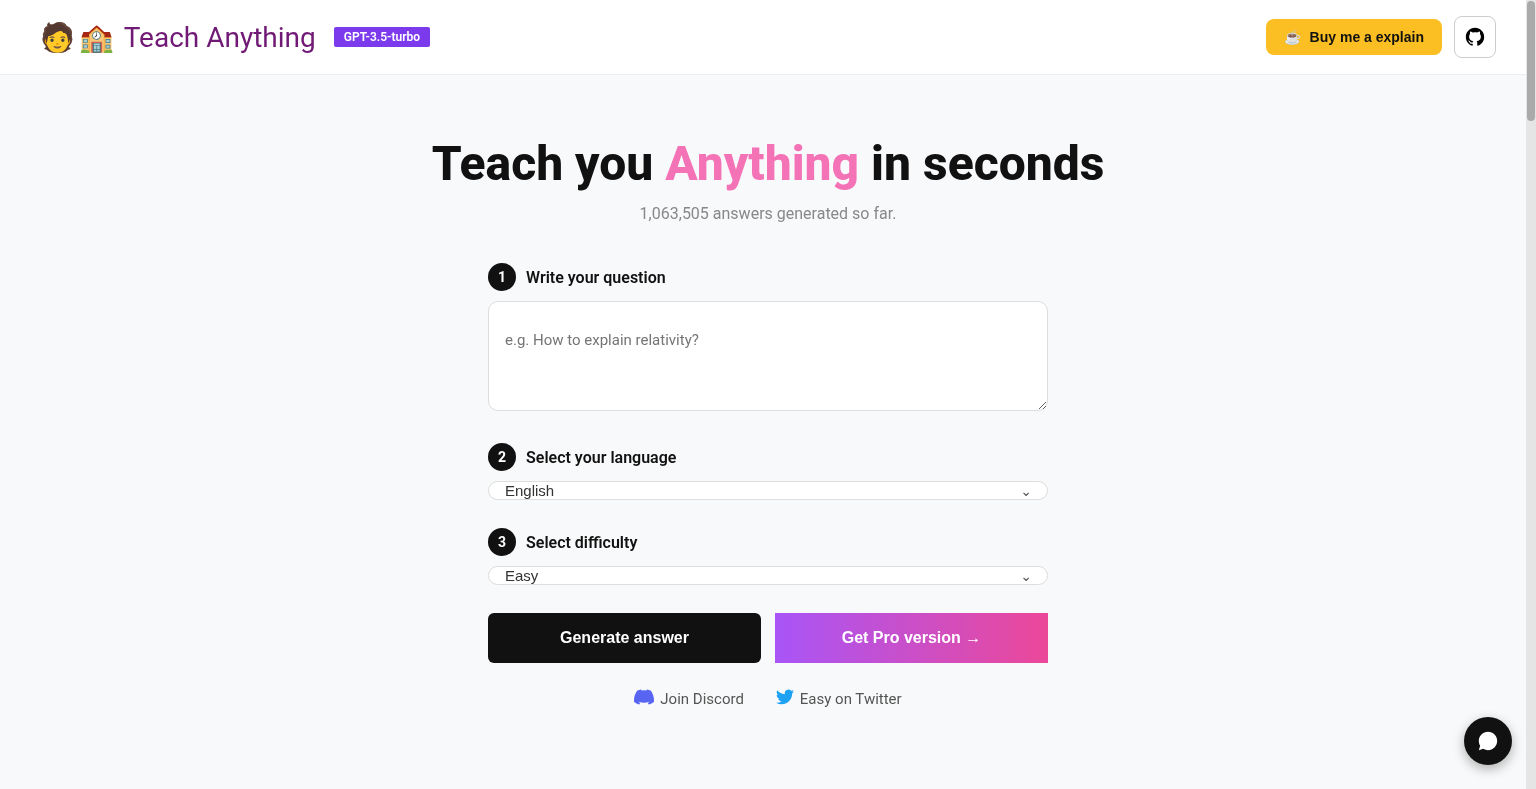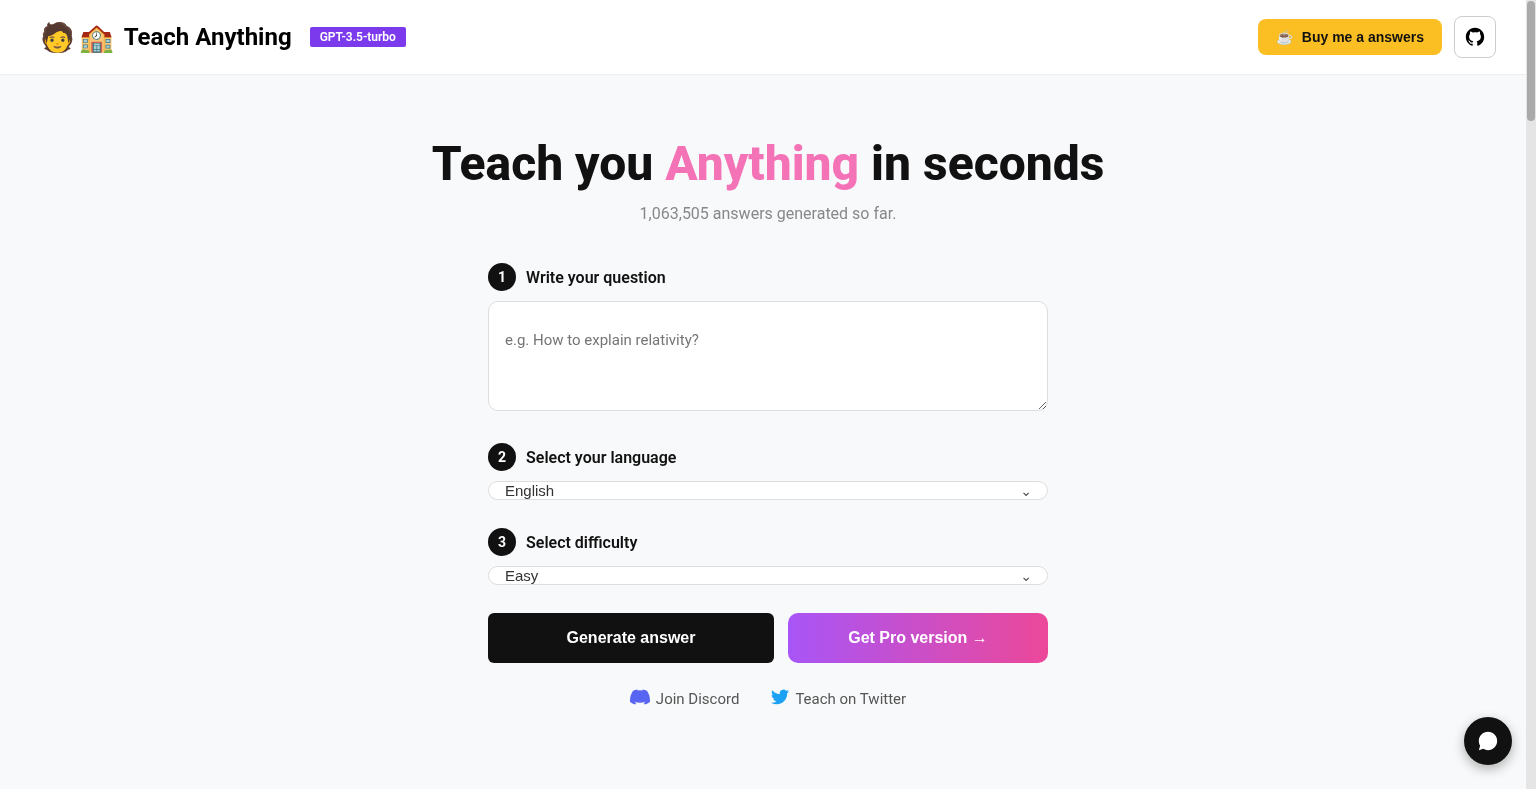--- a/index.html
+++ b/index.html
@@ -28,23 +28,23 @@
     }
 
     .header-logo-icons {
       display: flex;
       align-items: center;
       gap: 4px;
       font-size: 28px;
     }
 
     .header-title {
-      font-size: 24px;
-      font-weight: 700;
-      color: #000000;
+      font-size: 28px;
+      font-weight: 400;
+      color: #701a75;
     }
 
     .gpt-badge {
       background: #7c3aed;
       color: #fff;
       font-size: 12px;
       font-weight: 600;
       padding: 3px 10px;
       border-radius: 2px;
       margin-left: 8px;
@@ -218,22 +218,22 @@
       font-size: 16px;
       font-weight: 600;
       cursor: pointer;
     }
 
     .pro-btn {
       flex: 1;
       background: linear-gradient(to right, #a855f7, #ec4899);
       color: #fff;
       border: none;
-      border-radius: 10px;
-      padding: 3px;
+      border-radius: 0;
+      padding: 16px;
       font-size: 16px;
       font-weight: 600;
       cursor: pointer;
       display: flex;
       align-items: center;
       justify-content: center;
       gap: 8px;
     }
 
     .footer-links {
@@ -289,21 +289,21 @@
     <div class="header-logo-icons">
       <span>🧑</span>
       <span>🏫</span>
     </div>
     <span class="header-title">Teach Anything</span>
     <span class="gpt-badge">GPT-3.5-turbo</span>
   </div>
   <div class="header-right">
     <button class="buy-coffee-btn">
       <span>☕</span>
-      <span>Buy me a answers</span>
+      <span>Buy me a explain</span>
     </button>
     <button class="github-btn">
       <svg width="22" height="22" viewBox="0 0 24 24" fill="currentColor">
         <path d="M12 2C6.477 2 2 6.477 2 12c0 4.42 2.865 8.17 6.839 9.49.5.092.682-.217.682-.482 0-.237-.008-.866-.013-1.7-2.782.604-3.369-1.34-3.369-1.34-.454-1.156-1.11-1.464-1.11-1.464-.908-.62.069-.608.069-.608 1.003.07 1.531 1.03 1.531 1.03.892 1.529 2.341 1.087 2.91.832.092-.647.35-1.088.636-1.338-2.22-.253-4.555-1.11-4.555-4.943 0-1.091.39-1.984 1.029-2.683-.103-.253-.446-1.27.098-2.647 0 0 .84-.269 2.75 1.025A9.564 9.564 0 0112 6.844c.85.004 1.705.115 2.504.337 1.909-1.294 2.747-1.025 2.747-1.025.546 1.377.203 2.394.1 2.647.64.699 1.028 1.592 1.028 2.683 0 3.842-2.339 4.687-4.566 4.935.359.309.678.919.678 1.852 0 1.336-.012 2.415-.012 2.743 0 .267.18.578.688.48C19.138 20.167 22 16.418 22 12c0-5.523-4.477-10-10-10z"></path>
       </svg>
     </button>
   </div>
 </header>
 
 <main class="main">
@@ -369,21 +369,21 @@
             </svg>
         </span>
         <span>Join Discord</span>
       </a>
       <a class="footer-link">
         <span class="twitter-icon">
           <svg width="18" height="18" viewBox="0 0 24 24" fill="#1da1f2">
               <path d="M23.953 4.57a10 10 0 01-2.825.775 4.958 4.958 0 002.163-2.723c-.951.555-2.005.959-3.127 1.184a4.92 4.92 0 00-8.384 4.482C7.69 8.095 4.067 6.13 1.64 3.162a4.822 4.822 0 00-.666 2.475c0 1.71.87 3.213 2.188 4.096a4.904 4.904 0 01-2.228-.616v.06a4.923 4.923 0 003.946 4.827 4.996 4.996 0 01-2.212.085 4.936 4.936 0 004.604 3.417 9.867 9.867 0 01-6.102 2.105c-.39 0-.779-.023-1.17-.067a13.995 13.995 0 007.557 2.209c9.053 0 13.998-7.496 13.998-13.985 0-.21 0-.42-.015-.63A9.935 9.935 0 0024 4.59z"></path>
             </svg>
         </span>
-        <span>Teach on Twitter</span>
+        <span>Easy on Twitter</span>
       </a>
     </div>
 
     
 
   </div>
 </main>
 
 <div class="chat-bubble">
   <svg width="22" height="22" viewBox="0 0 24 24" fill="white">

